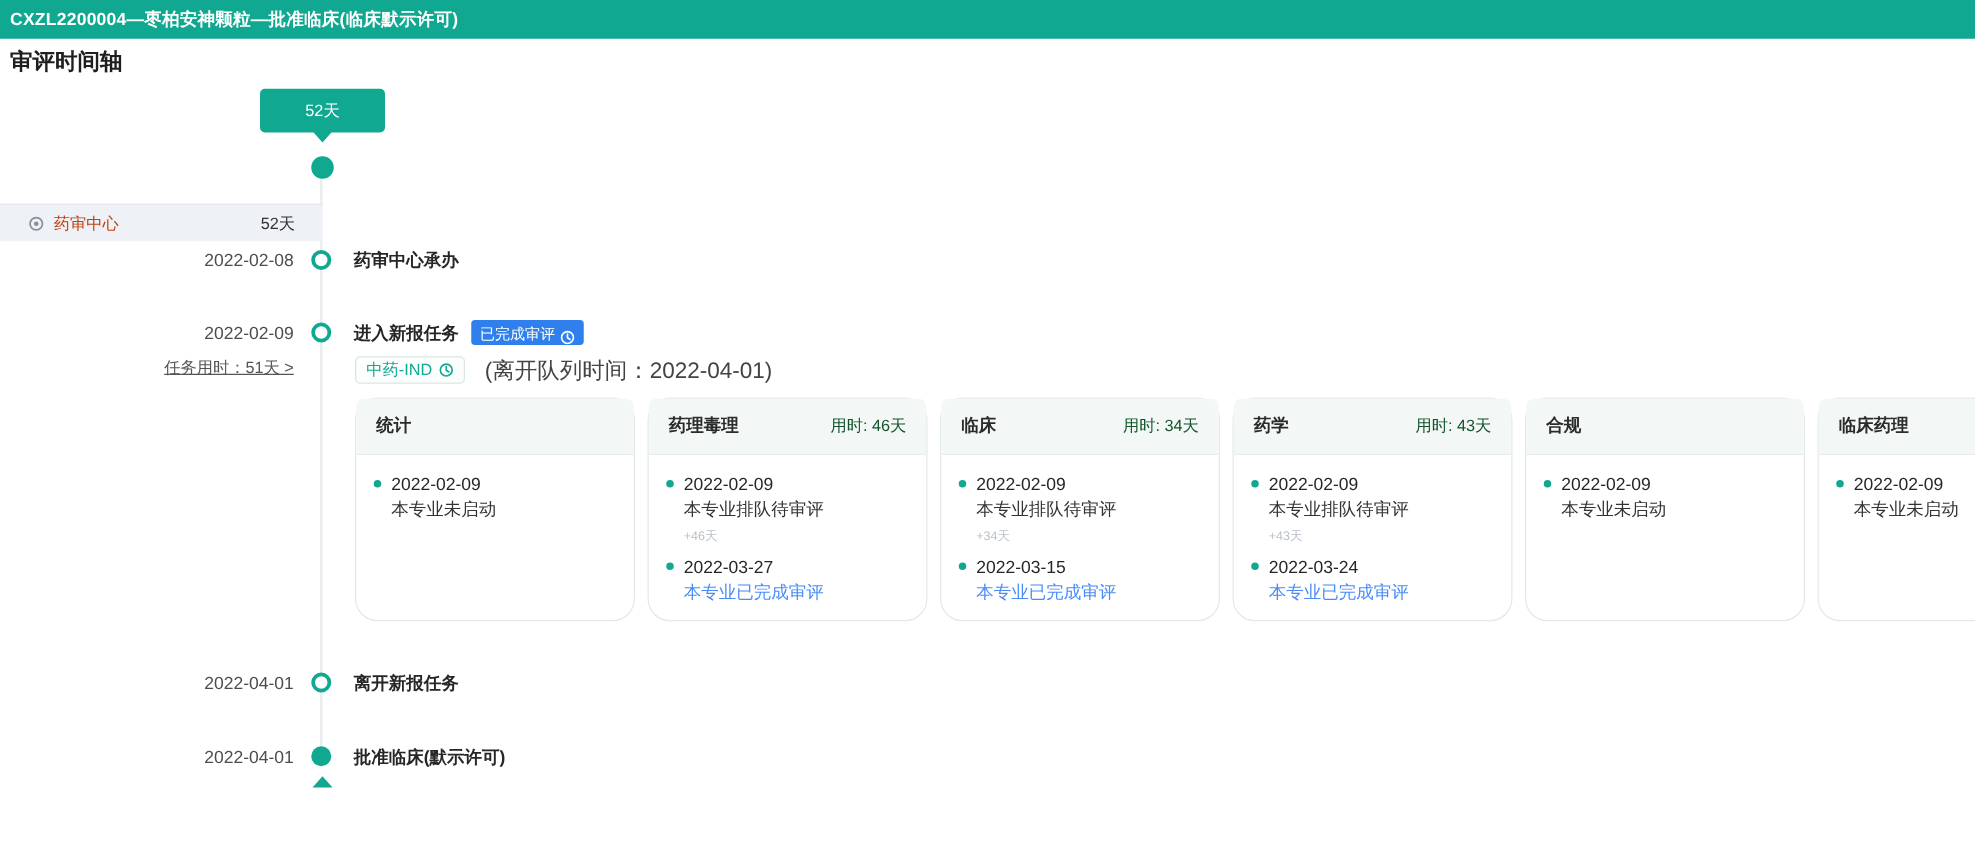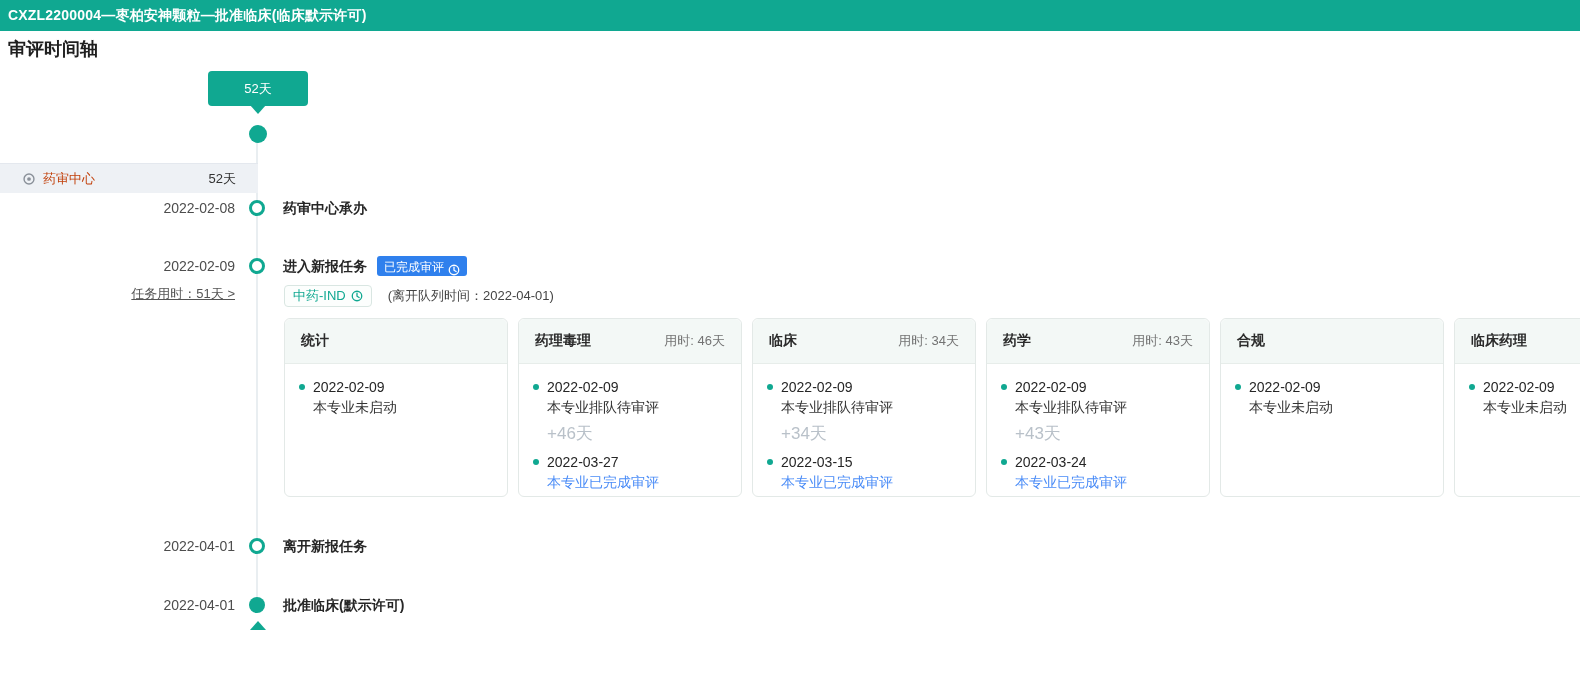--- a/index.html
+++ b/index.html
@@ -50,36 +50,36 @@
   .ev-title-row{position:absolute;left:283px;display:flex;align-items:center;gap:10px;}
   .ev-title-row .tt{font-size:14px;font-weight:bold;color:var(--text-dark);line-height:18px;}
 
   .status-badge{display:inline-flex;align-items:flex-end;gap:4px;height:20px;padding:0 7px;
     background:var(--badge-blue);color:#fff;font-size:12px;border-radius:3px;cursor:pointer;}
   .sub-link{position:absolute;left:60px;width:175px;text-align:right;font-size:13px;color:#555;
     text-decoration:underline;cursor:pointer;line-height:16px;}
   .queue-row{position:absolute;left:284px;display:flex;align-items:center;gap:16px;height:22px;}
   .queue-tag{display:inline-flex;align-items:center;gap:5px;height:22px;padding:0 8px;border:1px solid #d9e6e2;
     border-radius:4px;background:#fcfefd;color:var(--primary);font-size:13px;cursor:pointer;}
-  .queue-note{font-size:13px;color:#444;}
+  .queue-note{font-size:18px;color:#444;}
 
   
   .cards-row{position:absolute;left:284px;top:318px;display:flex;gap:10px;}
-  .card{width:224px;height:179px;border:1px solid var(--card-border);border-radius:6px;background:#fff;flex:none;}
+  .card{width:224px;height:179px;border:1px solid var(--card-border);border-radius:18px;background:#fff;flex:none;}
   .card-head{height:45px;background:var(--card-head);border-bottom:1px solid #e7edea;
     border-radius:6px 6px 0 0;display:flex;align-items:center;padding:0 16px;}
   .card-head .ct{font-size:14px;font-weight:bold;color:#2b2b2b;}
-  .card-head .cd{margin-left:auto;font-size:13px;color:#737373;white-space:nowrap;}
+  .card-head .cd{margin-left:auto;font-size:13px;color:#14532d;white-space:nowrap;}
   .card-body{padding:13px 14px;}
   .entry{display:flex;gap:8px;margin-bottom:4px;}
   .bullet{width:6px;height:6px;border-radius:50%;background:var(--primary);margin-top:7px;flex:none;}
   .edate{font-size:14px;color:var(--text-dark);line-height:20px;}
   .estatus{font-size:14px;color:#333;line-height:20px;}
   .estatus.done{color:var(--link-blue);}
-  .wait{margin:5px 0 7px 14px;font-size:17px;color:var(--wait-gray);}
+  .wait{margin:5px 0 7px 14px;font-size:10px;color:var(--wait-gray);}
 
   
   .bubble-arrow{position:absolute;left:250px;top:621px;width:0;height:0;
     border-left:8px solid transparent;border-right:8px solid transparent;border-bottom:9px solid var(--primary);}
   .bubble{position:absolute;left:176px;top:630px;width:165px;height:31px;background:var(--primary);
     border-radius:4px;display:flex;align-items:center;justify-content:center;color:#fff;font-size:14px;}
 
   .icn{display:inline-flex;align-items:center;}
 </style>
 </head>

